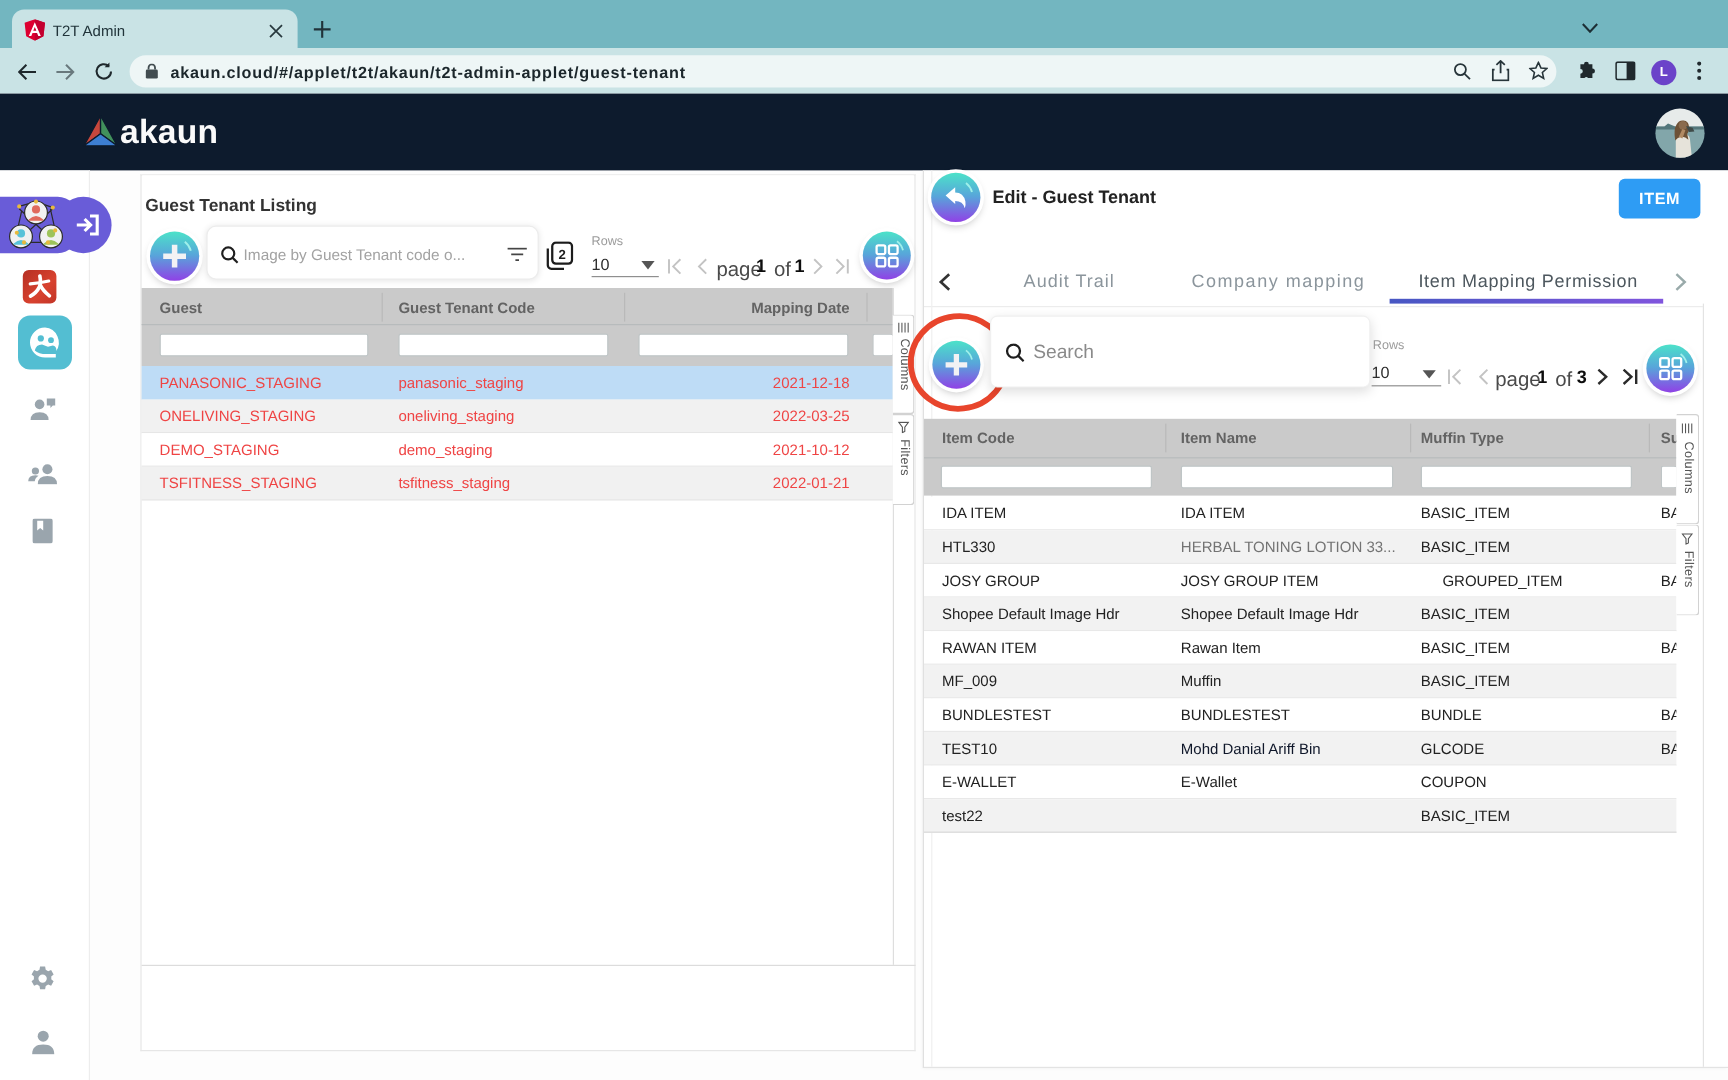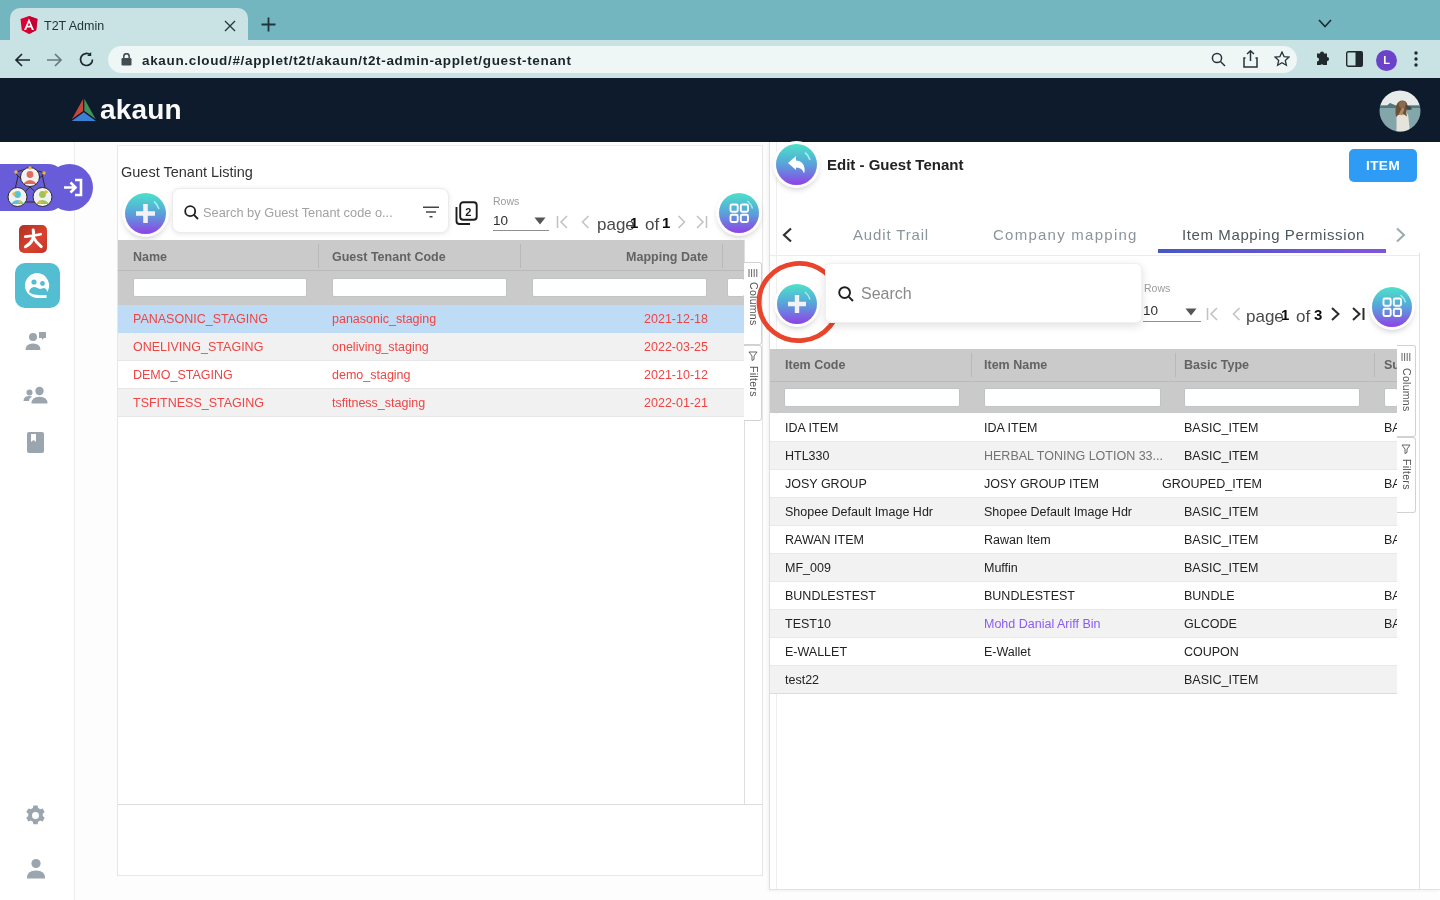--- a/index.html
+++ b/index.html
@@ -186,32 +186,32 @@
 </svg>
 <svg class="abs" style="left:25px;top:805px" width="21" height="21" viewBox="0 0 21 21">
   <path d="M12.6 0.5 l0.5 2.6 a8 8 0 0 1 2 1.2 l2.5-0.9 2.1 3.6 -2 1.7 a8 8 0 0 1 0 2.4 l2 1.7 -2.1 3.6 -2.5-0.9 a8 8 0 0 1 -2 1.2 l-0.5 2.6 h-4.2 l-0.5-2.6 a8 8 0 0 1 -2-1.2 l-2.5 0.9 -2.1-3.6 2-1.7 a8 8 0 0 1 0-2.4 l-2-1.7 2.1-3.6 2.5 0.9 a8 8 0 0 1 2-1.2 l0.5-2.6z M10.5 7 a3.5 3.5 0 1 0 0 7 a3.5 3.5 0 0 0 0-7z" fill="#9aa5ad" fill-rule="evenodd"></path>
 </svg>
 <svg class="abs" style="left:26px;top:858px" width="20" height="21" viewBox="0 0 20 21">
   <circle cx="10" cy="5.5" r="4.6" fill="#9aa5ad"></circle>
   <path d="M0.8 20.5 q0-8 9.2-8 t9.2 8z" fill="#9aa5ad"></path>
 </svg>
 
 <div class="abs" id="leftcard"></div>
-<div class="abs" style="left:121px;top:164px;font-size:14.5px;font-weight:normal;color:#333;">Guest Tenant Listing</div>
+<div class="abs" style="left:121px;top:164px;font-size:14.5px;font-weight:bold;color:#333;">Guest Tenant Listing</div>
 <div class="abs gbtn" style="left:125px;top:192.5px;width:41px;height:41px;"></div>
 <svg class="abs" style="left:125px;top:192.5px" width="41" height="41" viewBox="0 0 41 41">
   <path d="M20.5 11 V30 M11 20.5 H30" stroke="#f2f2f4" stroke-width="4.6"></path>
   <path d="M29 8.5 A 14.5 14.5 0 0 1 34 16" stroke="#9ff0ea" stroke-width="1.6" fill="none"></path>
 </svg>
 <div class="abs srchbox" style="left:172px;top:188px;width:277px;height:45px;"></div>
 <svg class="abs" style="left:184px;top:205px" width="15" height="15" viewBox="0 0 15 15">
     <circle cx="6.2" cy="6.2" r="5" stroke="#1f1f1f" stroke-width="1.8" fill="none"></circle>
     <path d="M9.9 9.9 L14 14" stroke="#1f1f1f" stroke-width="1.8"></path>
   </svg>
-<div class="abs ph" style="left:203px;top:205px;font-size:12.8px;">Search by Guest Tenant code o...</div>
+<div class="abs ph" style="left:203px;top:205px;font-size:12.8px;">Image by Guest Tenant code o...</div>
 <svg class="abs" style="left:422px;top:206px" width="18" height="12" viewBox="0 0 18 12">
     <path d="M1 1.2 H17 M4 6 H14 M7.5 10.8 H10.5" stroke="#454545" stroke-width="1.6"></path>
   </svg>
 <svg class="abs" style="left:454px;top:201px" width="24" height="25" viewBox="0 0 24 25">
   <rect x="6.2" y="1.2" width="16.5" height="17.5" rx="3" stroke="#1c1c1c" stroke-width="1.9" fill="none"></rect>
   <path d="M2.5 6 V20 a3 3 0 0 0 3 3 H16" stroke="#1c1c1c" stroke-width="1.9" fill="none"></path>
   <text x="14.4" y="14.6" font-size="11" font-weight="bold" fill="#1c1c1c" text-anchor="middle" font-family="Liberation Sans">2</text>
 </svg>
 <div class="abs rowslbl" style="left:493px;top:195px;">Rows</div>
 <div class="abs rowsval" style="left:493px;top:213px;">10</div>
@@ -241,21 +241,21 @@
 <svg class="abs" style="left:719px;top:193px" width="40" height="40" viewBox="0 0 40 40">
   <rect x="11.5" y="11.5" width="7.2" height="7.2" rx="1.4" stroke="#fff" stroke-width="1.9" fill="none"></rect>
   <rect x="21.8" y="11.5" width="7.2" height="7.2" rx="1.4" stroke="#fff" stroke-width="1.9" fill="none"></rect>
   <rect x="11.5" y="21.8" width="7.2" height="7.2" rx="1.4" stroke="#fff" stroke-width="1.9" fill="none"></rect>
   <rect x="21.8" y="21.8" width="7.2" height="7.2" rx="1.4" stroke="#fff" stroke-width="1.9" fill="none"></rect>
   <path d="M28.5 8 A 14 14 0 0 1 33.5 15.5" stroke="#9ff0ea" stroke-width="1.5" fill="none"></path>
 </svg>
 
 <div class="abs thead" style="left:118px;top:240px;width:626px;height:65px;"></div>
 <div class="abs" style="left:118px;top:270px;width:626px;height:1px;background:#b7bbbc;"></div>
-<div class="abs hlbl" style="left:133px;top:250px;">Name</div>
+<div class="abs hlbl" style="left:133px;top:250px;">Guest</div>
 <div class="abs hlbl" style="left:332px;top:250px;">Guest Tenant Code</div>
 <div class="abs hlbl" style="left:0;top:250px;width:708px;text-align:right;">Mapping Date</div>
 <div class="abs vline" style="left:318px;top:244px;height:24px;"></div>
 <div class="abs vline" style="left:520px;top:244px;height:24px;"></div>
 <div class="abs vline" style="left:722px;top:244px;height:24px;"></div>
 <div class="abs finput" style="left:133px;top:278px;width:174px;"></div>
 <div class="abs finput" style="left:332px;top:278px;width:175px;"></div>
 <div class="abs finput" style="left:532px;top:278px;width:175px;"></div>
 <div class="abs finput" style="left:727px;top:278px;width:17px;border-right:none;"></div>
 <div class="abs" style="left:118px;top:305px;width:626px;height:28px;background:#bedcf6;"></div>
@@ -353,21 +353,21 @@
   <rect x="11.5" y="21.8" width="7.2" height="7.2" rx="1.4" stroke="#fff" stroke-width="1.9" fill="none"></rect>
   <rect x="21.8" y="21.8" width="7.2" height="7.2" rx="1.4" stroke="#fff" stroke-width="1.9" fill="none"></rect>
   <path d="M28.5 8 A 14 14 0 0 1 33.5 15.5" stroke="#9ff0ea" stroke-width="1.5" fill="none"></path>
 </svg>
 <div class="abs" style="left:1419px;top:253px;width:1px;height:636px;background:#e3e3e3;"></div>
 
 <div class="abs thead" style="left:770px;top:349px;width:627px;height:64px;"></div>
 <div class="abs" style="left:770px;top:381px;width:627px;height:1px;background:#b7bbbc;"></div>
 <div class="abs hlbl" style="left:785px;top:358px;">Item Code</div>
 <div class="abs hlbl" style="left:984px;top:358px;">Item Name</div>
-<div class="abs hlbl" style="left:1184px;top:358px;">Basic Type</div>
+<div class="abs hlbl" style="left:1184px;top:358px;">Muffin Type</div>
 <div class="abs hlbl" style="left:1384px;top:358px;">Su</div>
 <div class="abs vline" style="left:971px;top:353px;height:24px;"></div>
 <div class="abs vline" style="left:1175px;top:353px;height:24px;"></div>
 <div class="abs vline" style="left:1374px;top:353px;height:24px;"></div>
 <div class="abs finput" style="left:784px;top:388px;width:176px;"></div>
 <div class="abs finput" style="left:984px;top:388px;width:177px;"></div>
 <div class="abs finput" style="left:1184px;top:388px;width:176px;"></div>
 <div class="abs finput" style="left:1384px;top:388px;width:13px;border-right:none;"></div>
 <div id="rrows">
     <div class="abs" style="left:770px;top:413.5px;width:627px;height:28px;background:#ffffff;border-bottom:1px solid #e8e8e8;overflow:hidden;">
@@ -378,21 +378,21 @@
     </div>
     <div class="abs" style="left:770px;top:441.5px;width:627px;height:28px;background:#f2f2f2;border-bottom:1px solid #e8e8e8;overflow:hidden;">
       <span style="position:absolute;left:15px;top:7px;font-size:12.5px;color:#222;white-space:nowrap;">HTL330</span>
       <span style="position:absolute;left:214px;top:7px;font-size:12.5px;color:#737373;white-space:nowrap;">HERBAL TONING LOTION 33...</span>
       <span style="position:absolute;left:414px;top:7px;font-size:12.5px;color:#222;white-space:nowrap;">BASIC_ITEM</span>
       <span style="position:absolute;left:614px;top:7px;font-size:12.5px;color:#222;white-space:nowrap;"></span>
     </div>
     <div class="abs" style="left:770px;top:469.5px;width:627px;height:28px;background:#ffffff;border-bottom:1px solid #e8e8e8;overflow:hidden;">
       <span style="position:absolute;left:15px;top:7px;font-size:12.5px;color:#222;white-space:nowrap;">JOSY GROUP</span>
       <span style="position:absolute;left:214px;top:7px;font-size:12.5px;color:#222;white-space:nowrap;">JOSY GROUP ITEM</span>
-      <span style="position:absolute;left:392px;top:7px;font-size:12.5px;color:#222;white-space:nowrap;">GROUPED_ITEM</span>
+      <span style="position:absolute;left:432px;top:7px;font-size:12.5px;color:#222;white-space:nowrap;">GROUPED_ITEM</span>
       <span style="position:absolute;left:614px;top:7px;font-size:12.5px;color:#222;white-space:nowrap;">BASIC_ITEM</span>
     </div>
     <div class="abs" style="left:770px;top:497.5px;width:627px;height:28px;background:#f2f2f2;border-bottom:1px solid #e8e8e8;overflow:hidden;">
       <span style="position:absolute;left:15px;top:7px;font-size:12.5px;color:#222;white-space:nowrap;">Shopee Default Image Hdr</span>
       <span style="position:absolute;left:214px;top:7px;font-size:12.5px;color:#222;white-space:nowrap;">Shopee Default Image Hdr</span>
       <span style="position:absolute;left:414px;top:7px;font-size:12.5px;color:#222;white-space:nowrap;">BASIC_ITEM</span>
       <span style="position:absolute;left:614px;top:7px;font-size:12.5px;color:#222;white-space:nowrap;"></span>
     </div>
     <div class="abs" style="left:770px;top:525.5px;width:627px;height:28px;background:#ffffff;border-bottom:1px solid #e8e8e8;overflow:hidden;">
       <span style="position:absolute;left:15px;top:7px;font-size:12.5px;color:#222;white-space:nowrap;">RAWAN ITEM</span>
@@ -407,21 +407,21 @@
       <span style="position:absolute;left:614px;top:7px;font-size:12.5px;color:#222;white-space:nowrap;"></span>
     </div>
     <div class="abs" style="left:770px;top:581.5px;width:627px;height:28px;background:#ffffff;border-bottom:1px solid #e8e8e8;overflow:hidden;">
       <span style="position:absolute;left:15px;top:7px;font-size:12.5px;color:#222;white-space:nowrap;">BUNDLESTEST</span>
       <span style="position:absolute;left:214px;top:7px;font-size:12.5px;color:#222;white-space:nowrap;">BUNDLESTEST</span>
       <span style="position:absolute;left:414px;top:7px;font-size:12.5px;color:#222;white-space:nowrap;">BUNDLE</span>
       <span style="position:absolute;left:614px;top:7px;font-size:12.5px;color:#222;white-space:nowrap;">BASIC_ITEM</span>
     </div>
     <div class="abs" style="left:770px;top:609.5px;width:627px;height:28px;background:#f2f2f2;border-bottom:1px solid #e8e8e8;overflow:hidden;">
       <span style="position:absolute;left:15px;top:7px;font-size:12.5px;color:#222;white-space:nowrap;">TEST10</span>
-      <span style="position:absolute;left:214px;top:7px;font-size:12.5px;color:#8b5cf6;white-space:nowrap;text-align:center;">Mohd Danial Ariff Bin</span>
+      <span style="position:absolute;left:214px;top:7px;font-size:12.5px;color:#0f172a;white-space:nowrap;text-align:center;">Mohd Danial Ariff Bin</span>
       <span style="position:absolute;left:414px;top:7px;font-size:12.5px;color:#222;white-space:nowrap;">GLCODE</span>
       <span style="position:absolute;left:614px;top:7px;font-size:12.5px;color:#222;white-space:nowrap;">BASIC_ITEM</span>
     </div>
     <div class="abs" style="left:770px;top:637.5px;width:627px;height:28px;background:#ffffff;border-bottom:1px solid #e8e8e8;overflow:hidden;">
       <span style="position:absolute;left:15px;top:7px;font-size:12.5px;color:#222;white-space:nowrap;">E-WALLET</span>
       <span style="position:absolute;left:214px;top:7px;font-size:12.5px;color:#222;white-space:nowrap;">E-Wallet</span>
       <span style="position:absolute;left:414px;top:7px;font-size:12.5px;color:#222;white-space:nowrap;">COUPON</span>
       <span style="position:absolute;left:614px;top:7px;font-size:12.5px;color:#222;white-space:nowrap;"></span>
     </div>
     <div class="abs" style="left:770px;top:665.5px;width:627px;height:28px;background:#f2f2f2;border-bottom:1px solid #e8e8e8;overflow:hidden;">

